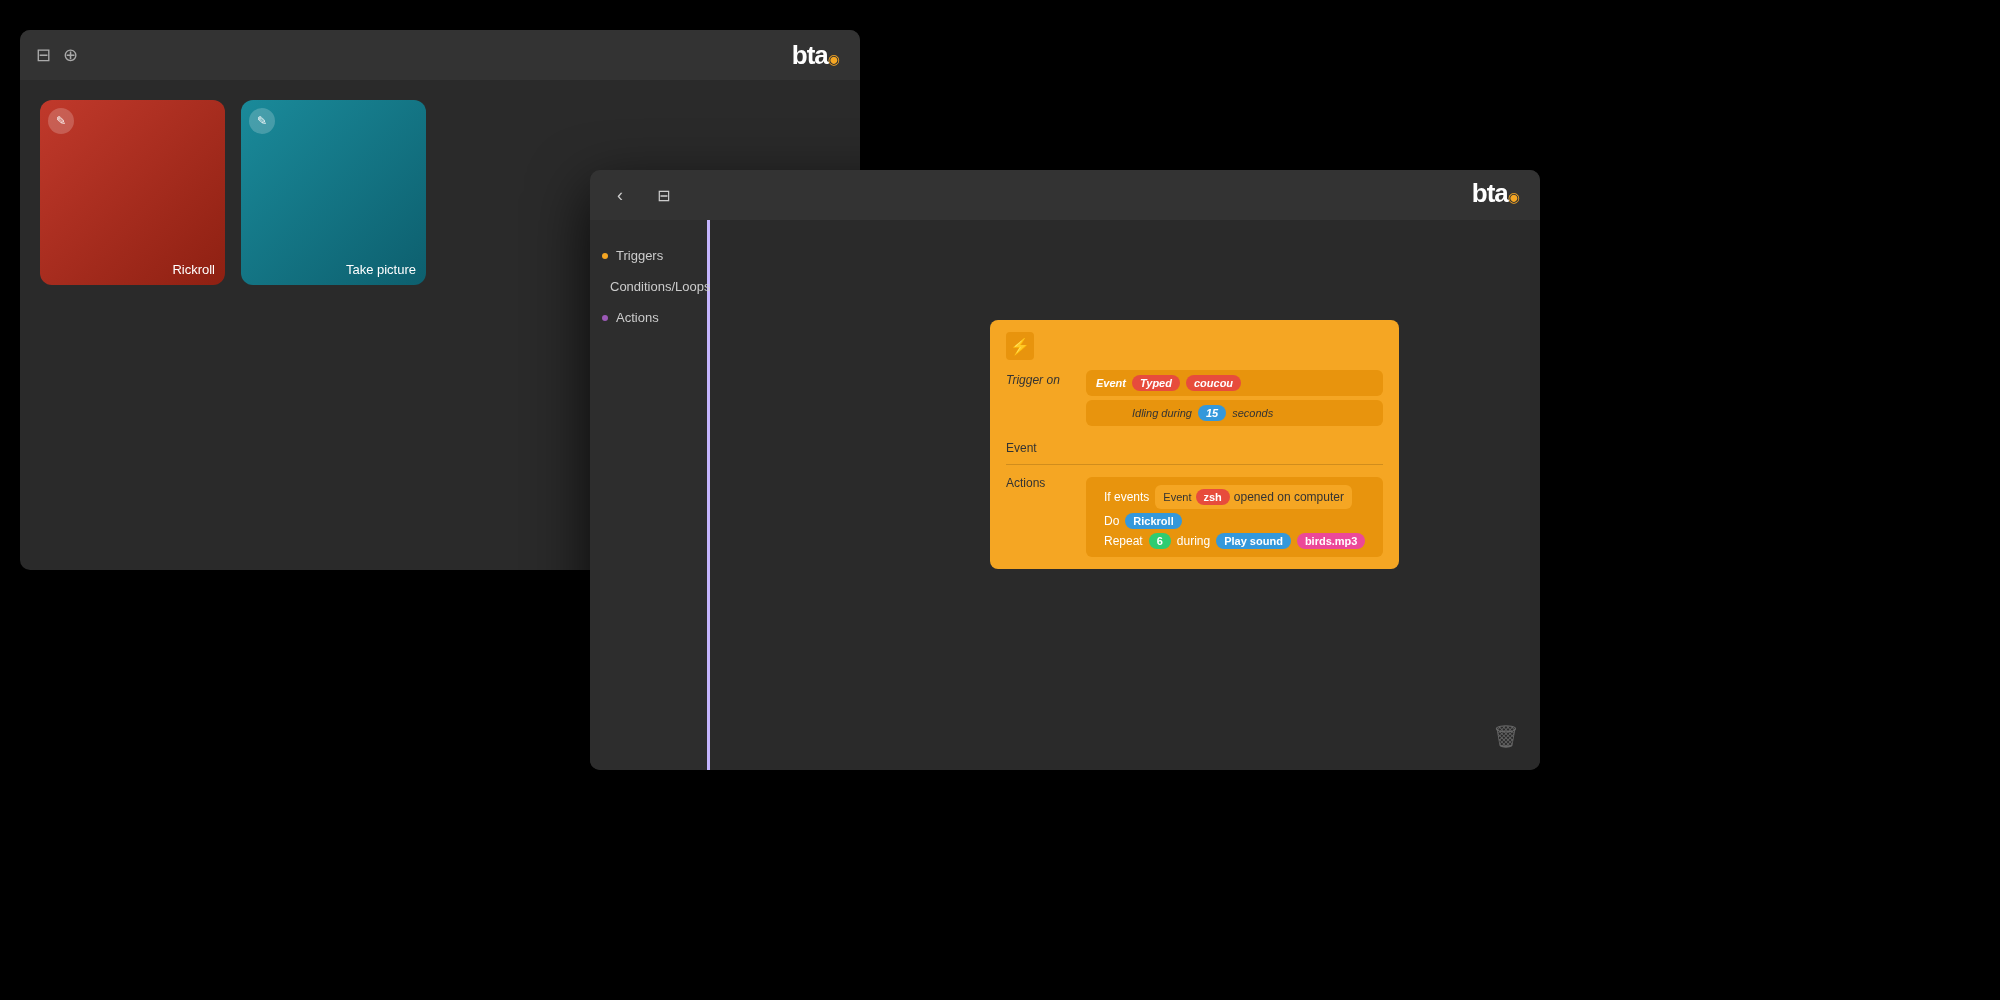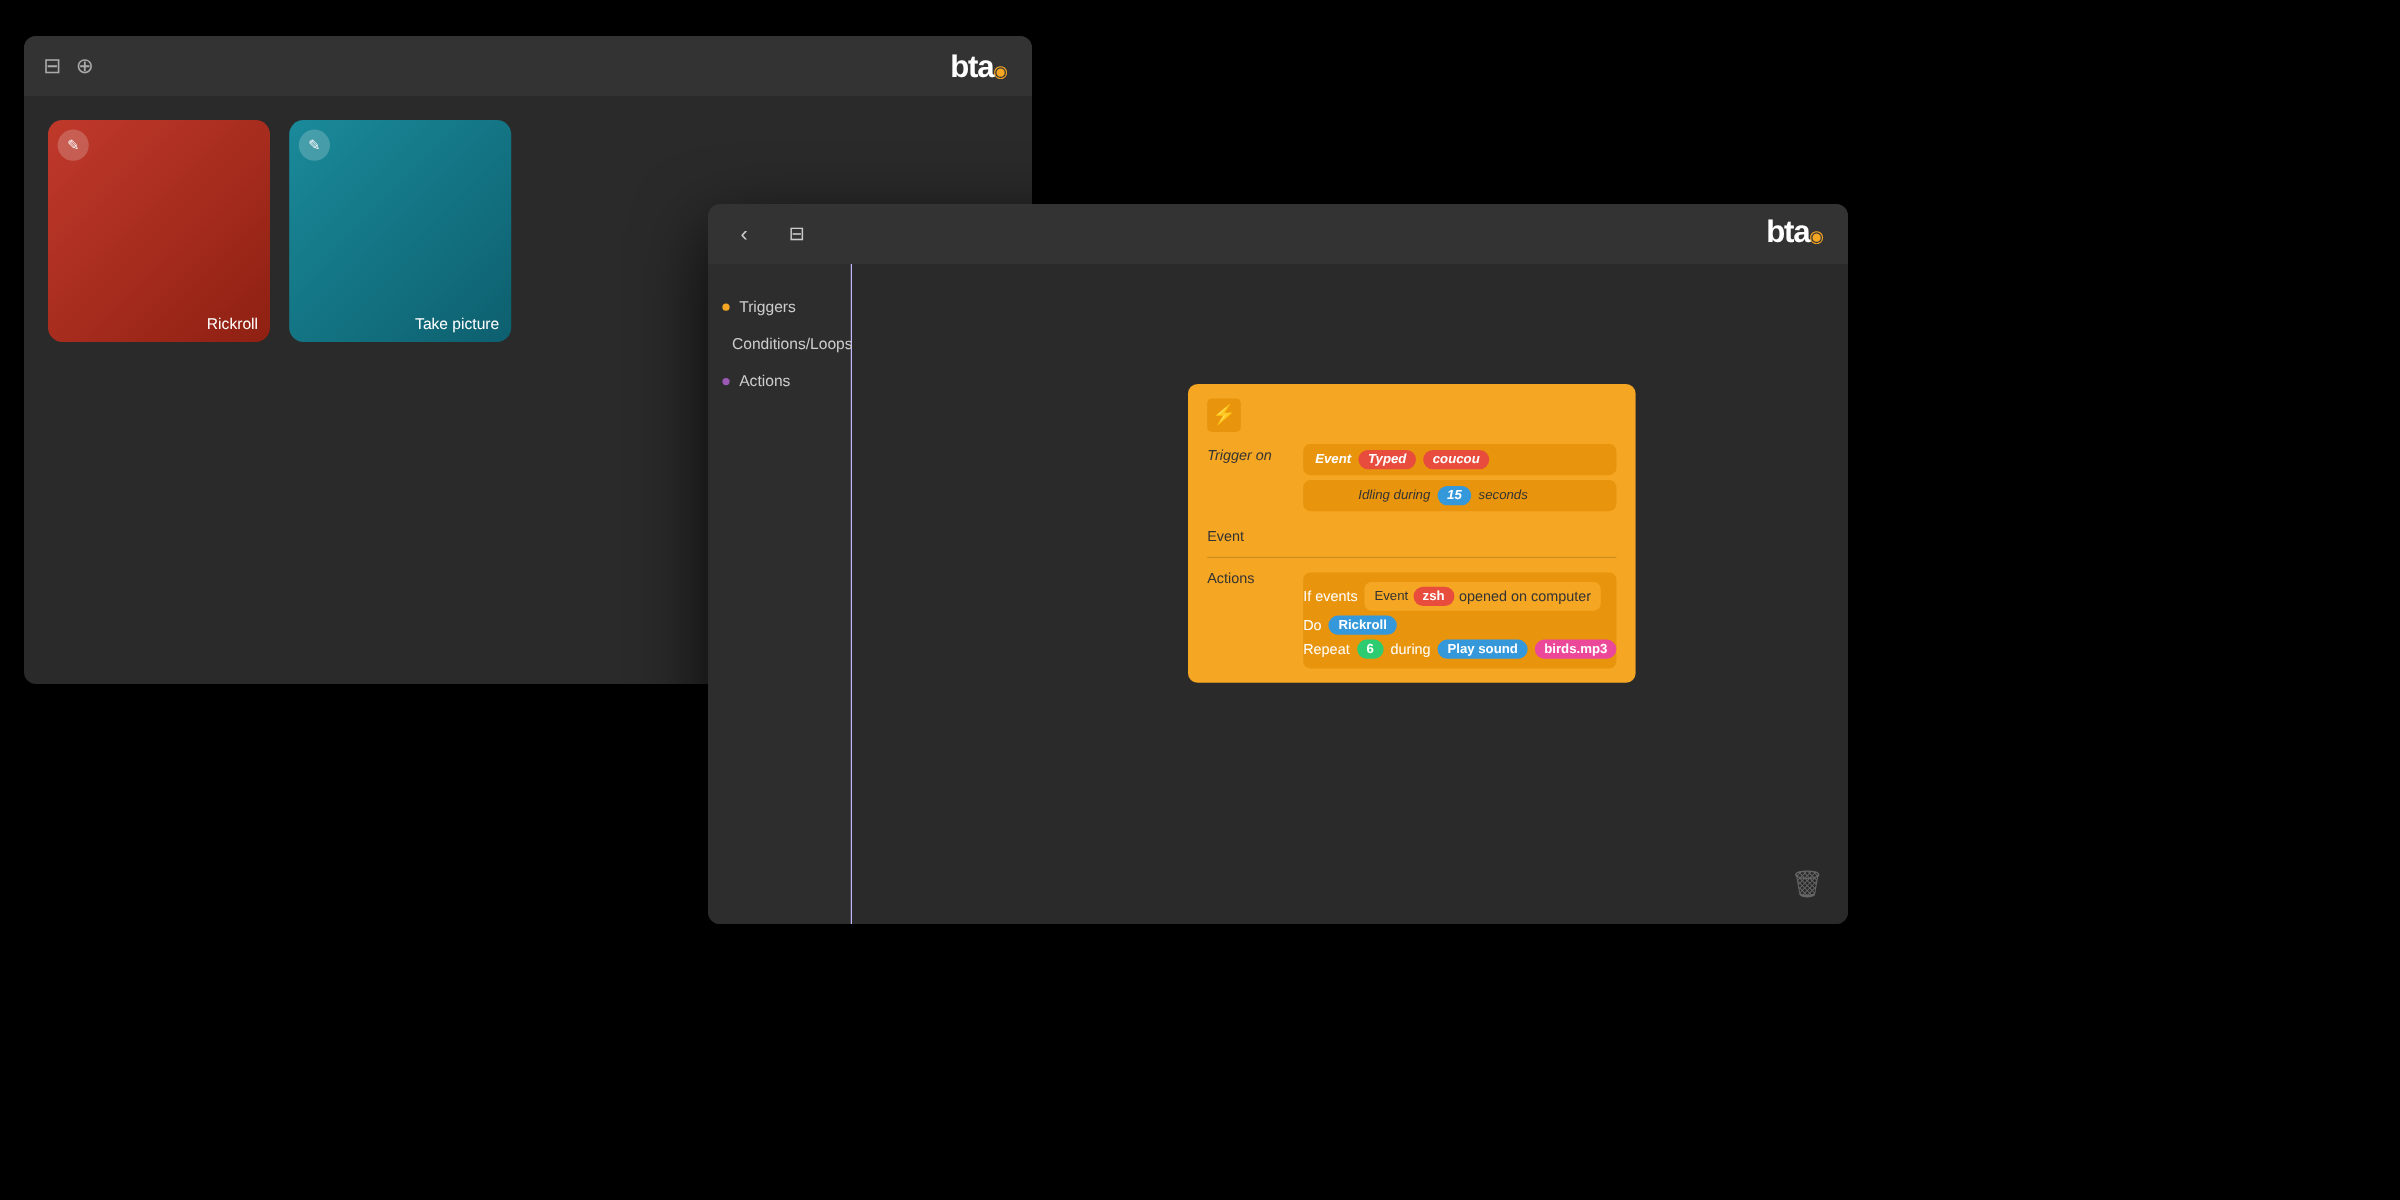--- a/index.html
+++ b/index.html
@@ -113,21 +113,21 @@
     .front-body {
       display: flex;
       height: calc(100% - 50px);
     }
 
     
     .sidebar {
       width: 120px;
       background: #2d2d2d;
       padding: 20px 0;
-      border-right: 1px solid #c4b5fd;
+      border-right: 3px solid #c4b5fd;
     }
     .sidebar-item {
       display: flex;
       align-items: center;
       padding: 8px 12px;
       cursor: pointer;
       font-size: 13px;
       color: #ccc;
       gap: 8px;
     }
@@ -205,21 +205,21 @@
 
     .section-divider {
       height: 1px;
       background: rgba(0,0,0,0.15);
       margin: 8px 0;
     }
 
     .actions-block {
       background: #e8940d;
       border-radius: 6px;
-      padding: 8px 0;
+      padding: 8px 18px;
       margin-top: 4px;
     }
     .if-events-row {
       display: flex;
       align-items: center;
       gap: 6px;
       margin-bottom: 4px;
     }
     .do-row {
       display: flex;

